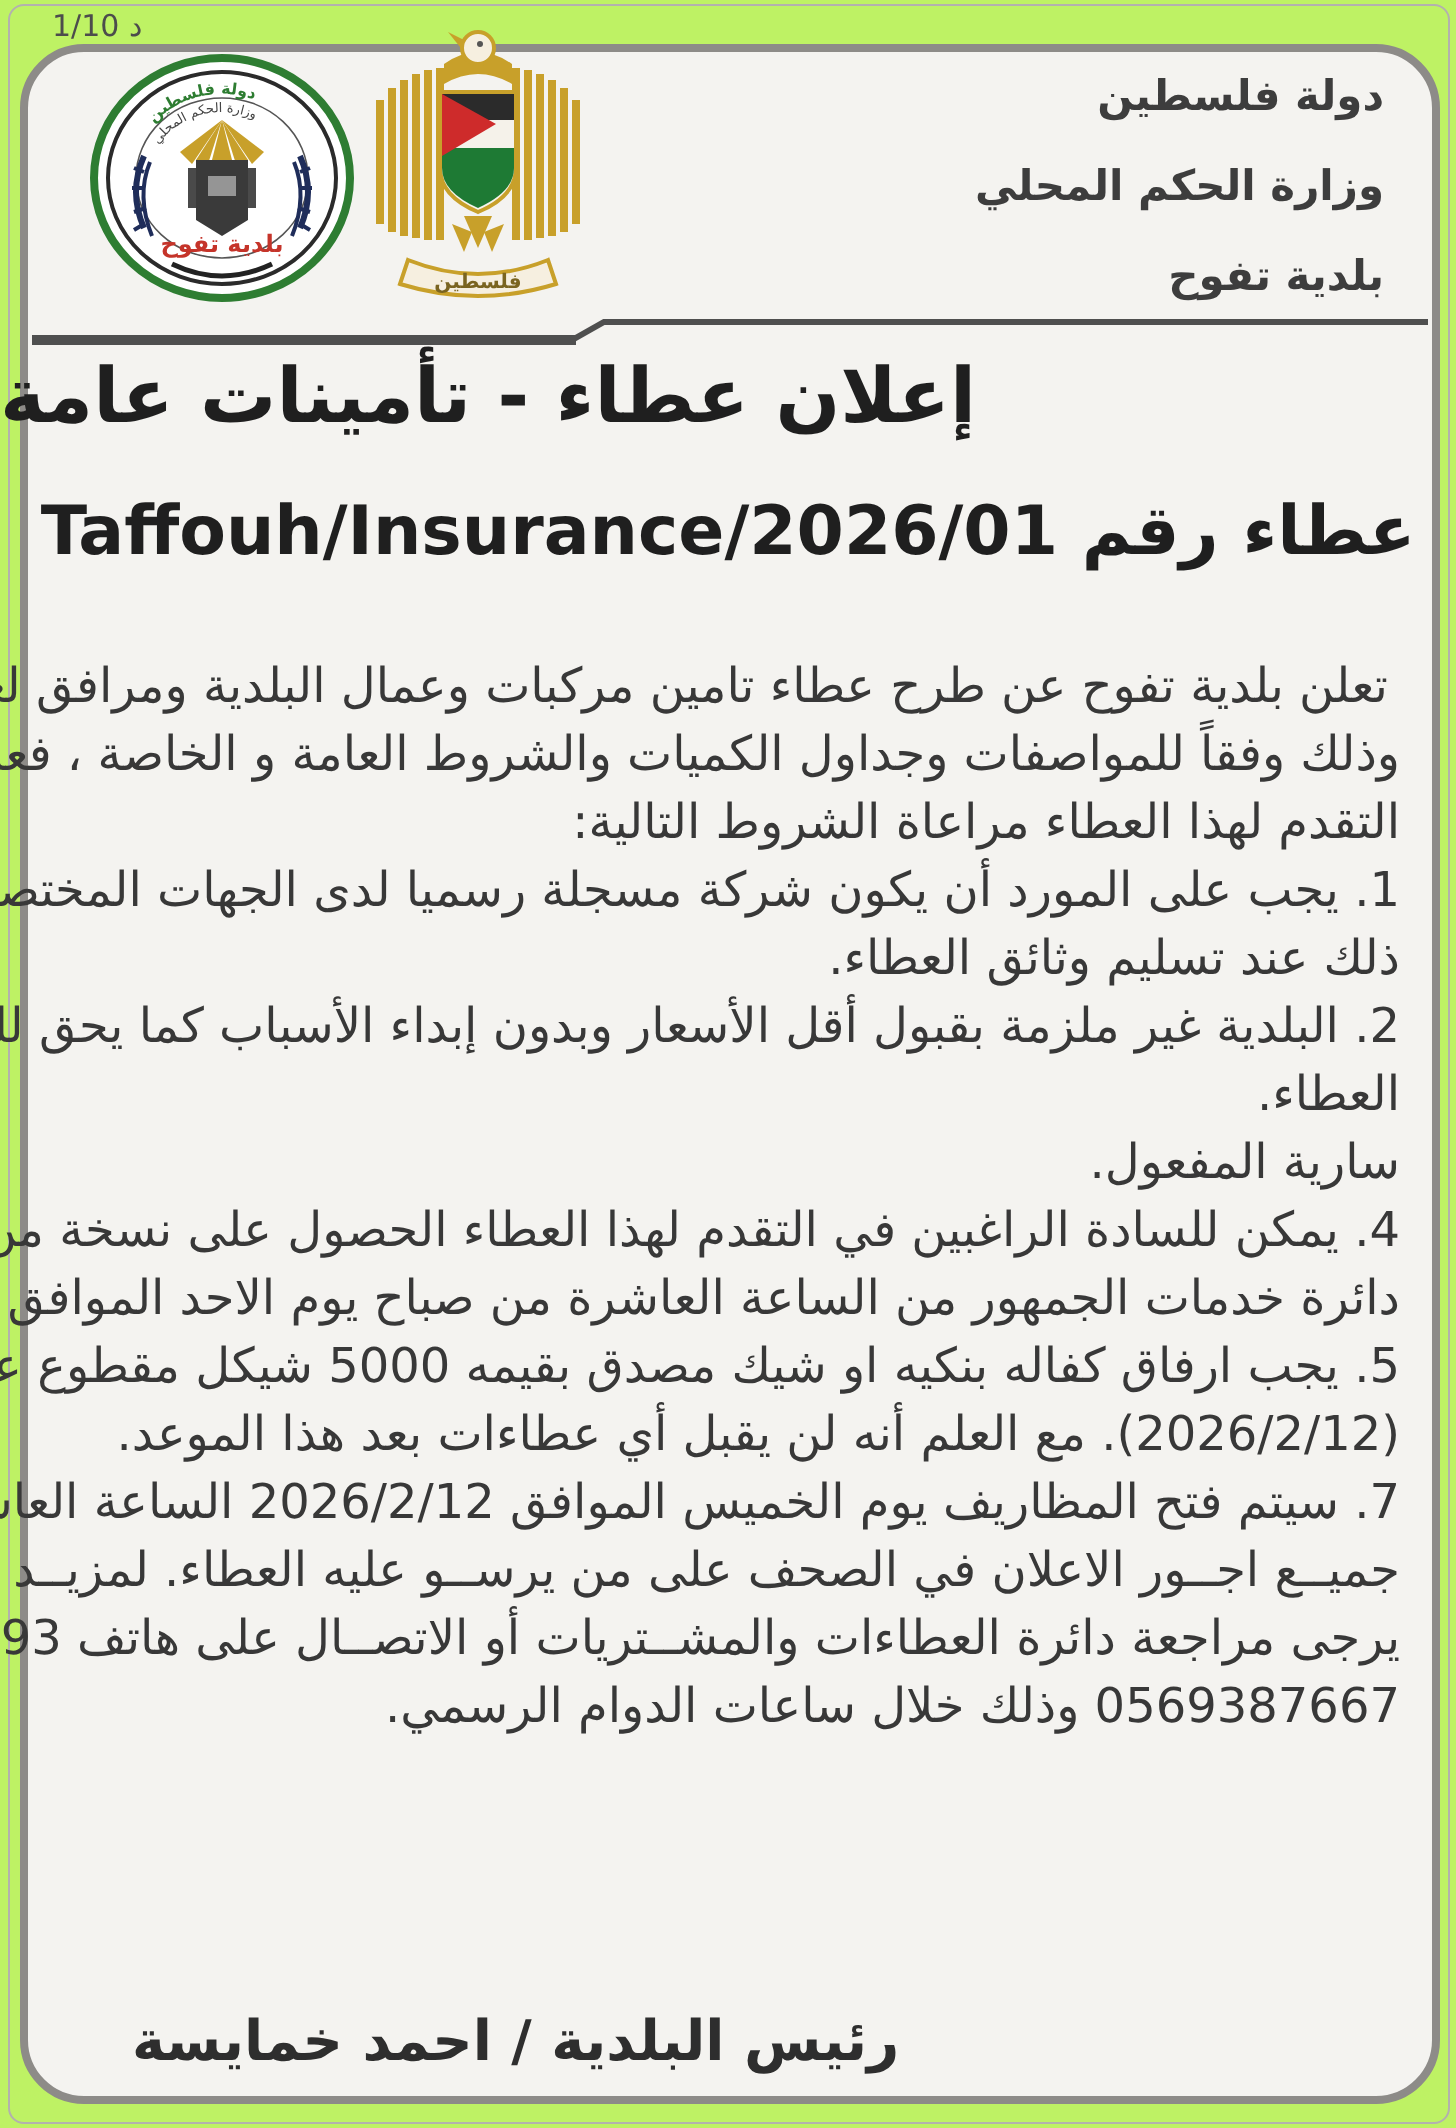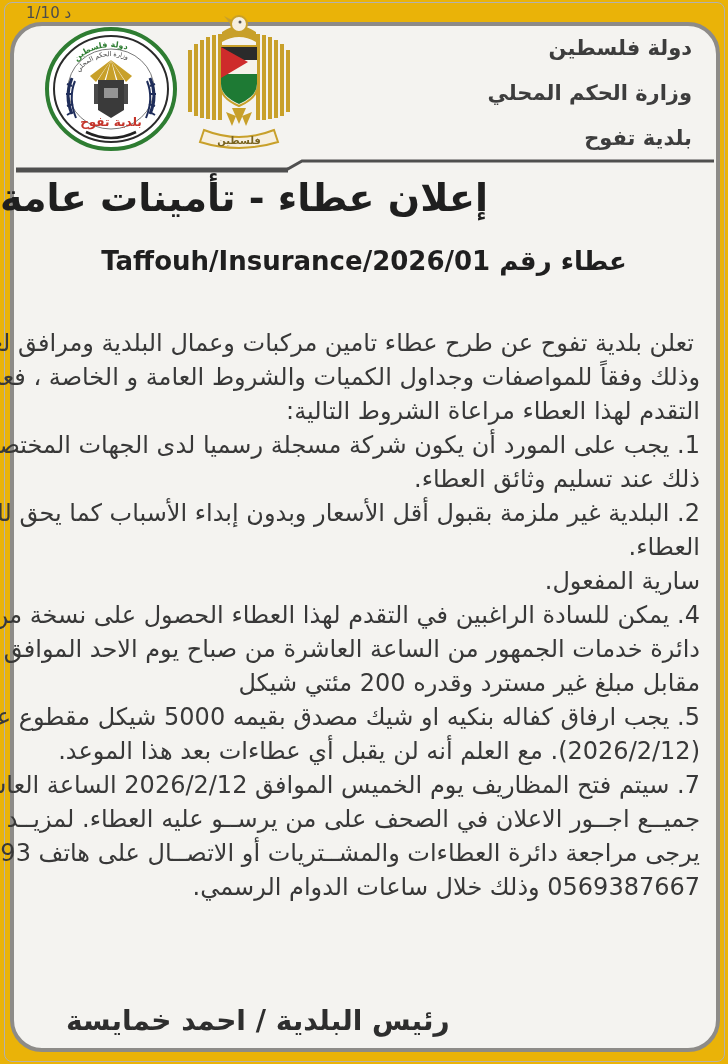--- a/index.html
+++ b/index.html
@@ -1,19 +1,19 @@
 <!DOCTYPE html>
 <html lang="ar"><head>
 <meta charset="utf-8">
 <style>
   html,body{margin:0;padding:0;background:#e8e6e3;}
   .page{
     position:relative;
     width:728px;height:1064px;
-    background:#eab308;
+    background:#bef264;
     font-family:"DejaVu Sans", sans-serif;
     overflow:hidden;
     margin:0 auto;
   }
   .scan-border{
     position:absolute;left:4px;right:3px;top:2px;bottom:2px;
     border:1px solid #b3b1ae;border-radius:8px;
     pointer-events:none;
   }
   .main-box{
@@ -37,21 +37,21 @@
   .emblem{left:182px;top:12px;}
   .divider{position:absolute;left:0;top:153px;width:728px;height:22px;}
   .title-1{
     position:absolute;left:0;right:0;top:176px;
     text-align:left;direction:rtl;
     font-size:38px;font-weight:bold;color:#1f1f1f;
   }
   .title-2{
     position:absolute;left:0;right:0;top:246px;
     text-align:center;direction:rtl;
-    font-size:26px;font-weight:bold;color:#1f1f1f;
+    font-size:34px;font-weight:bold;color:#1f1f1f;
   }
   .body-lines{
     position:absolute;top:326px;left:26px;right:28px;
     direction:rtl;text-align:right;
     font-size:24px;color:#383838;line-height:34px;
   }
   .body-lines .line{white-space:nowrap;}
   .body-lines .line:first-child{padding-right:6px;}
   .signature{
     position:absolute;top:1004px;left:66px;
@@ -177,21 +177,20 @@
   <div class="line">تعلن بلدية تفوح عن طرح عطاء  تامين مركبات وعمال البلدية  ومرافق لعام 2026</div>
       <div class="line">وذلك وفقاً للمواصفات وجداول الكميات والشروط العامة و الخاصة ، فعلى الراغبين في</div>
       <div class="line">التقدم لهذا العطاء مراعاة الشروط التالية:</div>
       <div class="line">1. يجب على المورد أن يكون شركة مسجلة رسميا لدى الجهات المختصة، على أن يثبت</div>
       <div class="line">ذلك عند تسليم وثائق العطاء.</div>
       <div class="line">2. البلدية غير ملزمة بقبول أقل الأسعار وبدون إبداء الأسباب كما يحق للبلدية تجزئه</div>
       <div class="line">العطاء.</div>
       <div class="line">سارية المفعول.</div>
       <div class="line">4. يمكن للسادة الراغبين في التقدم  لهذا العطاء الحصول على نسخة من الوثائق من</div>
       <div class="line">دائرة خدمات الجمهور من الساعة العاشرة من صباح يوم الاحد الموافق (2026/1/11 )</div>
-      <div class="line">مقابل مبلغ غير مسترد وقدره 200 مئتي شيكل</div>
       <div class="line">5. يجب ارفاق كفاله بنكيه او شيك مصدق بقيمه 5000 شيكل  مقطوع  على ان تكون</div>
       <div class="line">(2026/2/12). مع العلم أنه لن يقبل أي عطاءات بعد هذا الموعد.</div>
       <div class="line">7. سيتم فتح المظاريف يوم الخميس الموافق 2026/2/12 الساعة العاشرة صياحا .</div>
       <div class="line">جميــع اجــور الاعلان في الصحف على من يرســو عليه العطاء. لمزيــد من المعلومات</div>
       <div class="line">يرجى مراجعة دائرة العطاءات والمشــتريات أو الاتصــال على هاتف  2241093وطنية</div>
       <div class="line">0569387667 وذلك خلال ساعات الدوام الرسمي.</div>
     </div>
 
   <div class="signature">رئيس البلدية / احمد خمايسة</div>
 

